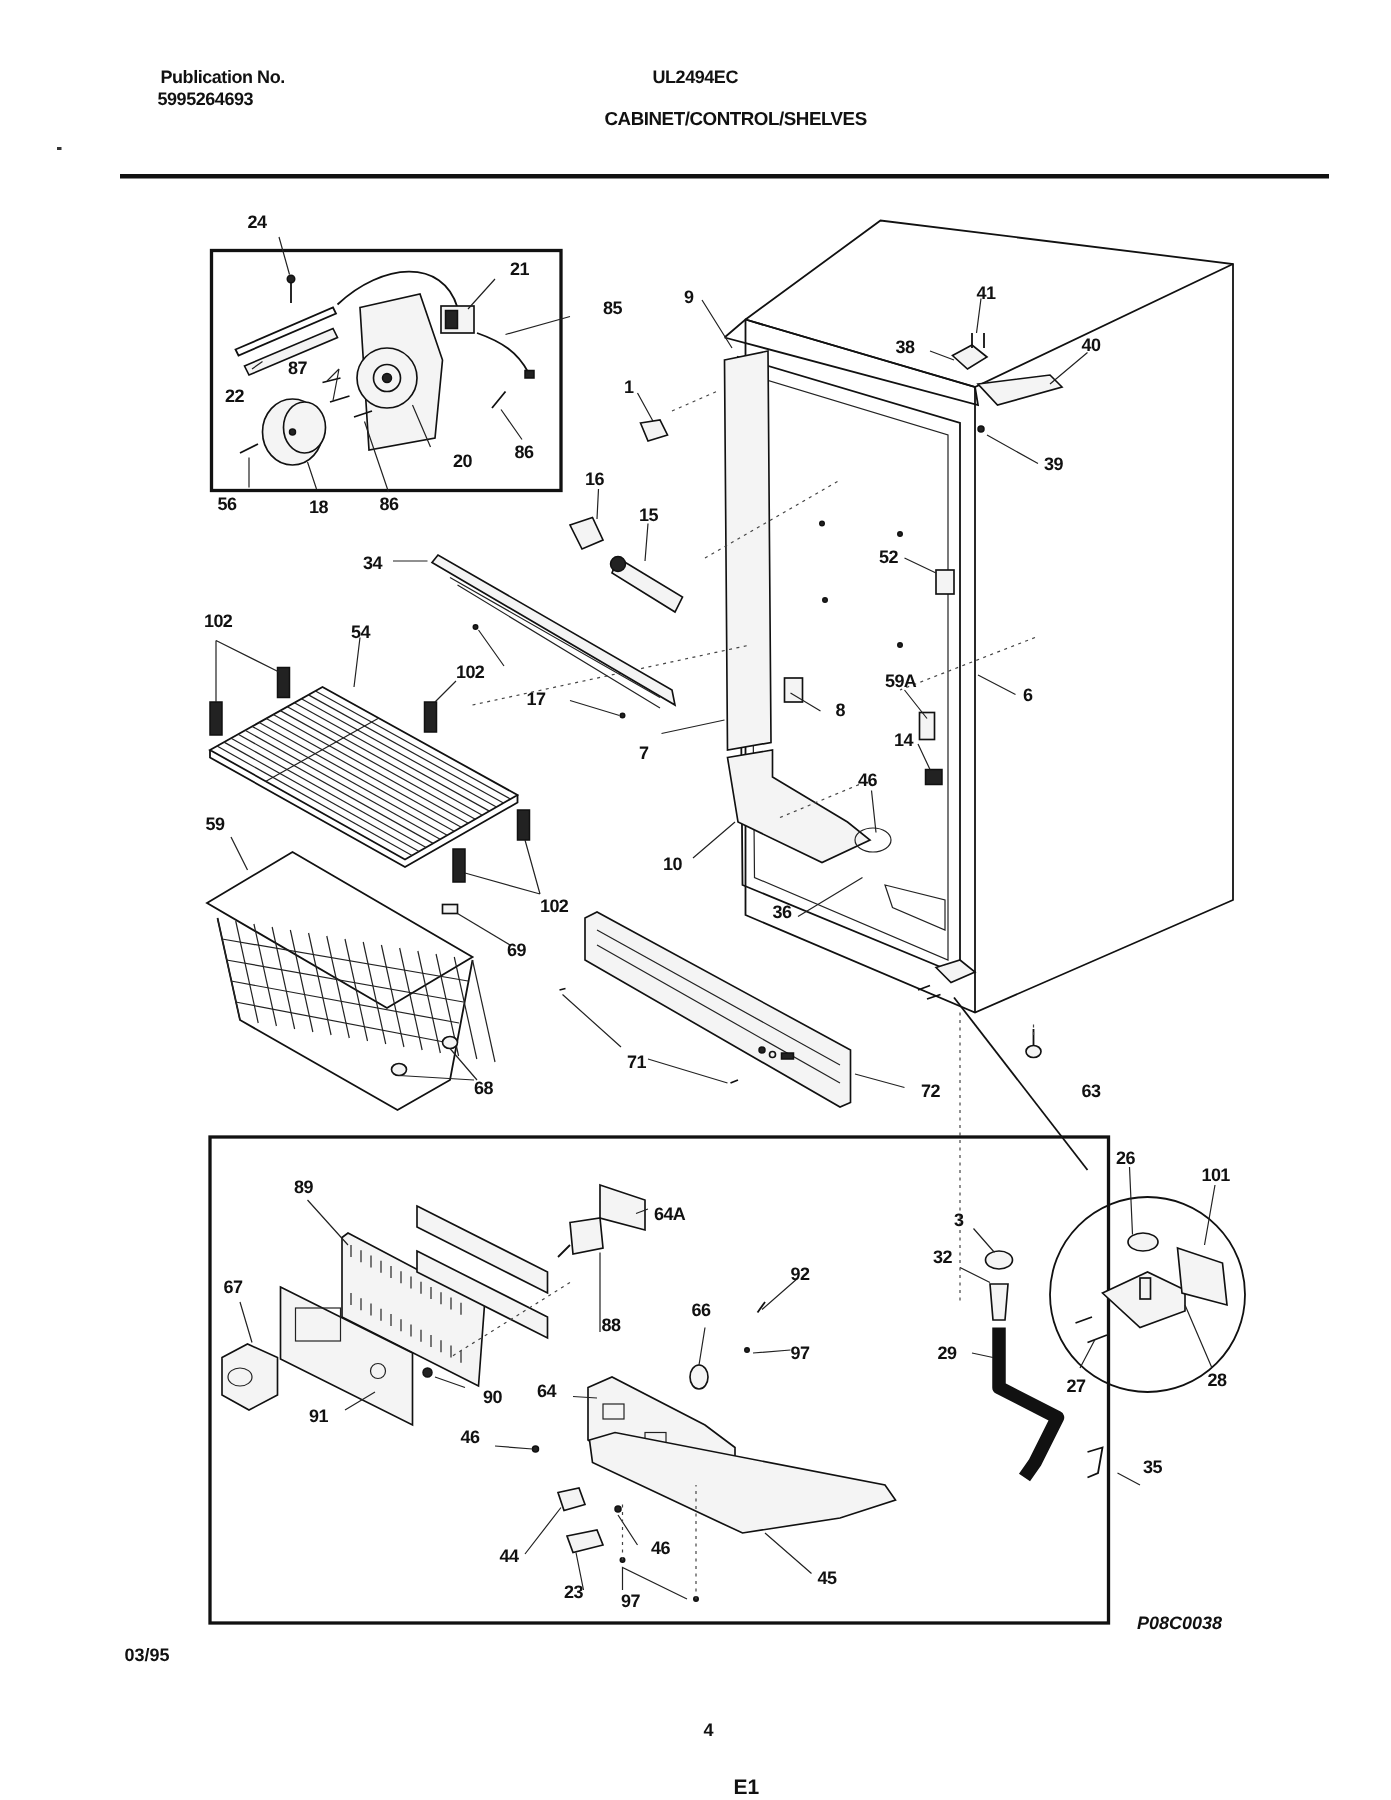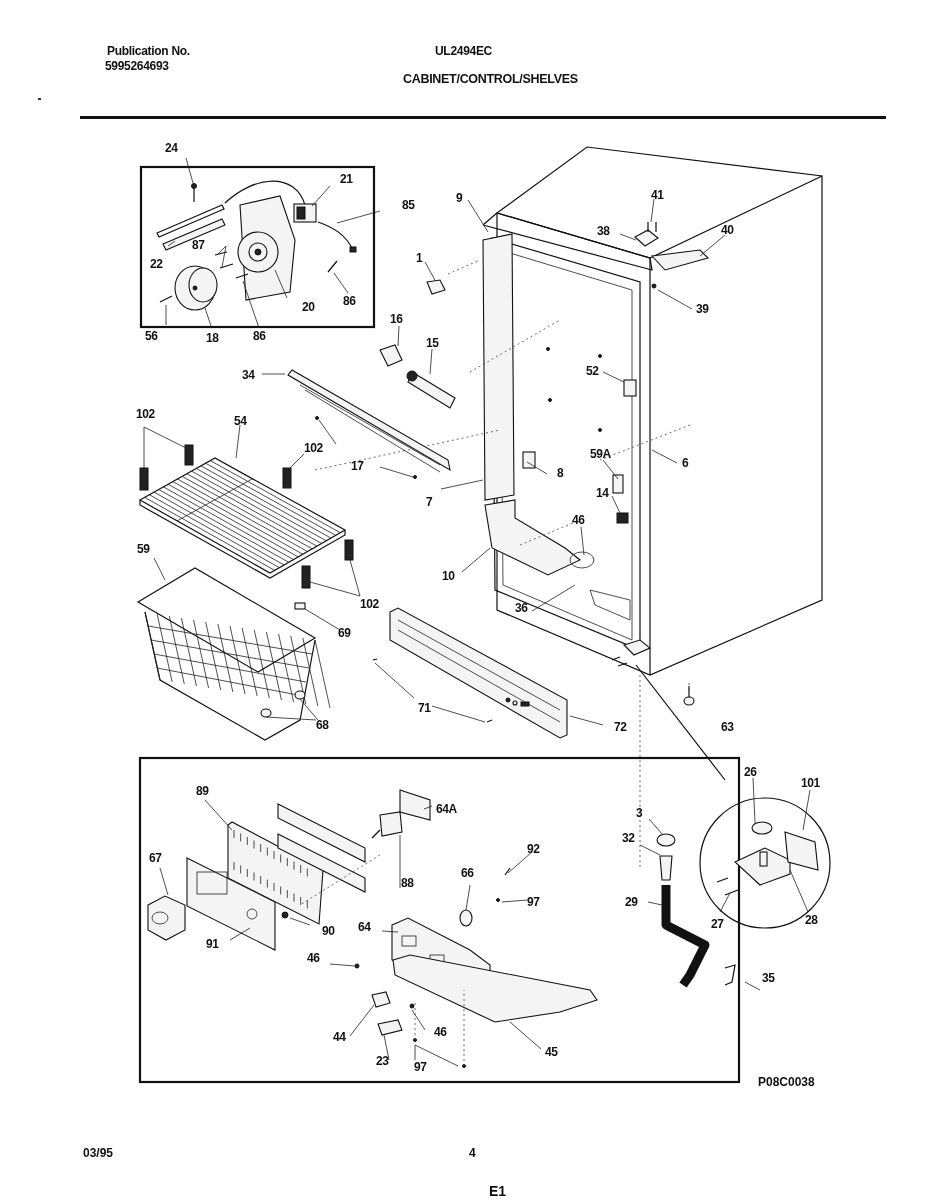--- a/index.html
+++ b/index.html
@@ -13,24 +13,24 @@
   #dot{position:absolute;left:38px;top:98px;width:3px;height:2px;background:#333;}
   svg#art{position:absolute;left:0;top:0;}
   .callout{font-family:"Liberation Sans",sans-serif;font-size:12px;font-weight:bold;fill:#111;letter-spacing:-0.4px;}
   .ln{stroke:#111;stroke-width:1.2;fill:none;}
   .thin{stroke:#222;stroke-width:0.8;fill:none;}
   .dash{stroke:#444;stroke-width:0.8;fill:none;stroke-dasharray:2 3;}
   .box{stroke:#111;stroke-width:2.2;fill:none;}
   .solid{fill:#222;stroke:#111;stroke-width:1;}
   .light{fill:#f4f4f4;stroke:#111;stroke-width:1.1;}
   .ftr{position:absolute;font-size:12px;font-weight:bold;}
-  #date{left:83px;top:1146px;}
+  #date{left:83px;top:1096px;}
   #page-num{left:469px;top:1146px;}
   #edition{left:489px;top:1183px;font-size:14px;}
-  #fig-code{left:758px;top:1075px;font-size:12px;}
+  #fig-code{left:758px;top:1075px;font-size:12px;font-style:italic;}
 </style>
 </head>
 <body>
 
 <div id="pub-label" class="hdr">Publication No.</div>
 <div id="pub-number" class="hdr">5995264693</div>
 <div id="model" class="hdr">UL2494EC</div>
 <div id="section-title" class="hdr">CABINET/CONTROL/SHELVES</div>
 <div id="dot"></div>
 <div id="rule"></div>

